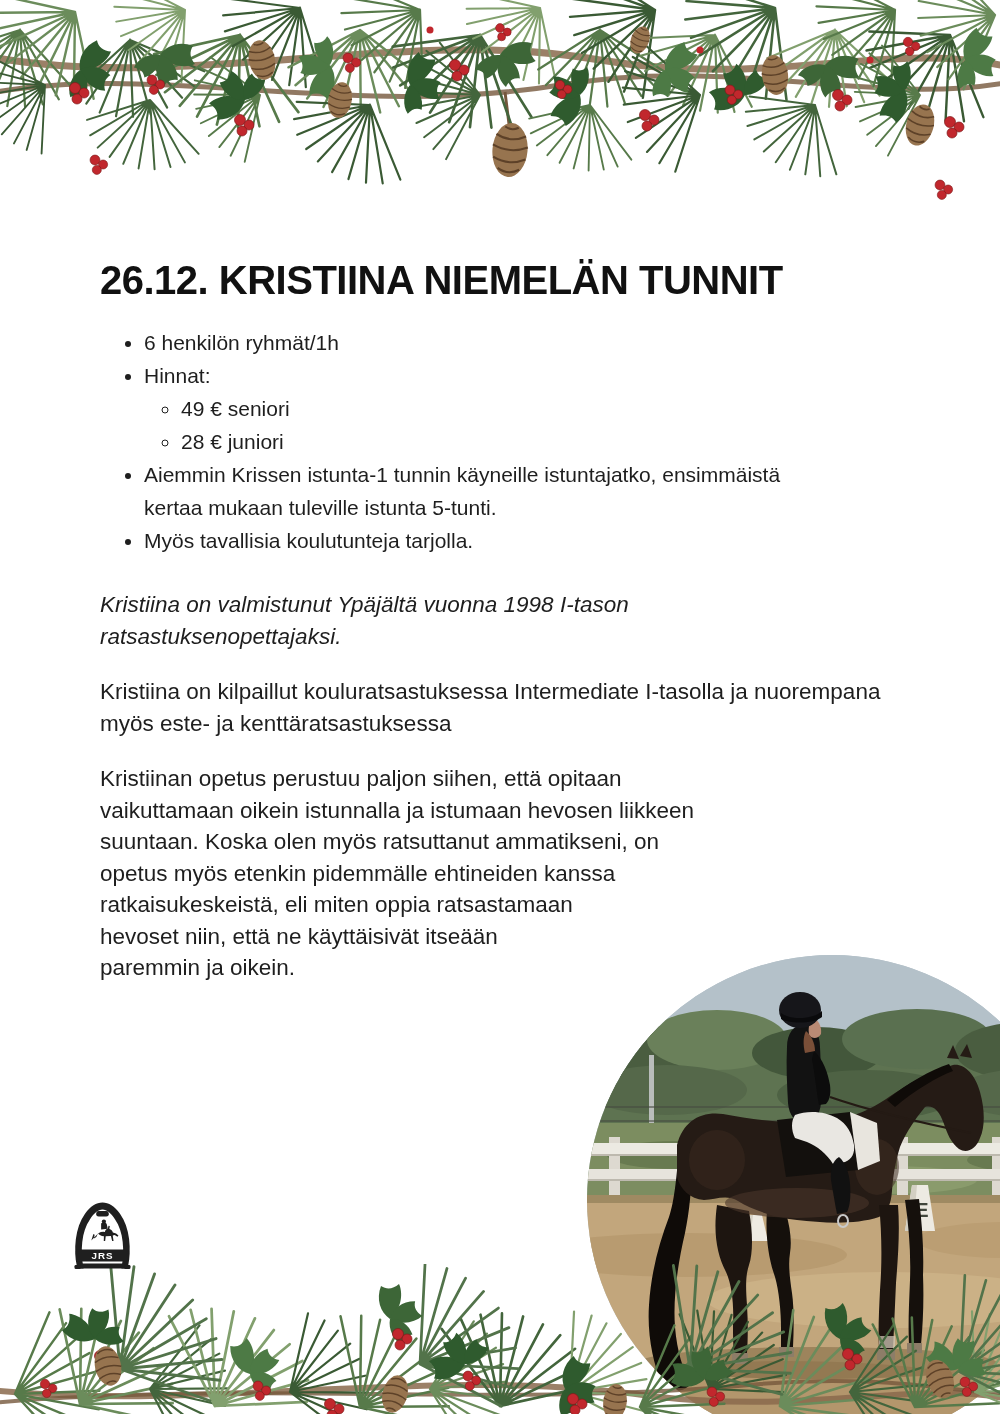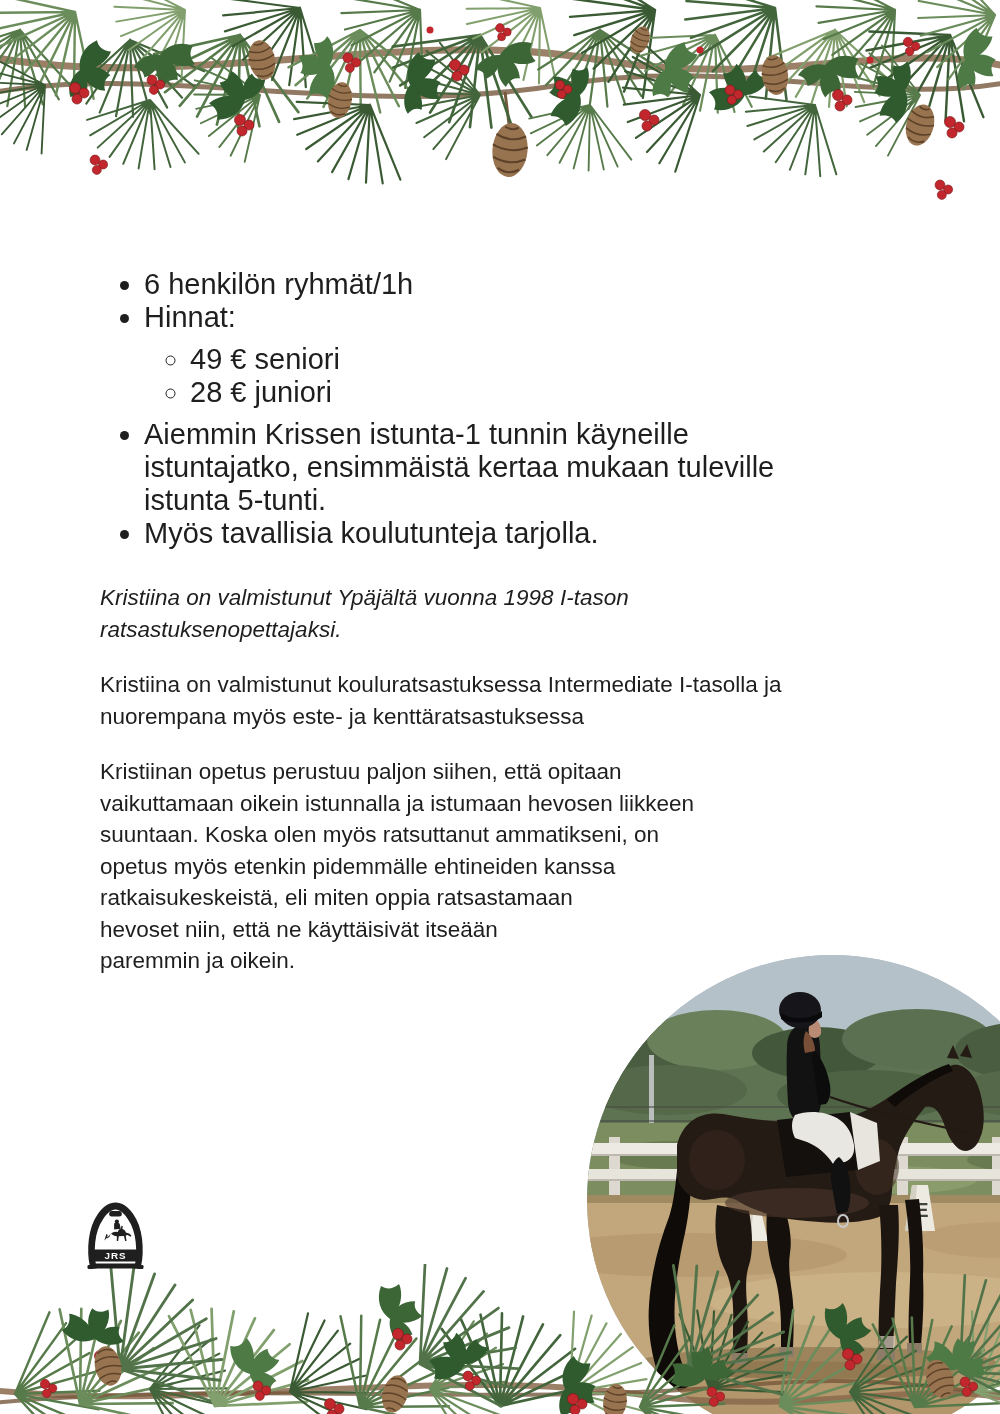--- a/index.html
+++ b/index.html
@@ -8,31 +8,31 @@
   .garland{position:absolute;left:0;pointer-events:none;}
   .garland-top{top:0;z-index:0;}
   .garland-bottom{bottom:0;z-index:2;}
   .photo{position:absolute;left:587px;top:955px;width:490px;height:490px;border-radius:50%;
          overflow:hidden;z-index:1;background:#b4c1c9;}
   .photo svg{display:block;width:100%;height:100%;}
   .content{position:absolute;left:100px;top:246px;width:800px;z-index:3;}
   h1.title{margin:10px 0 0 0;font-size:40px;line-height:1.2;font-weight:700;
            letter-spacing:-0.5px;color:#111111;}
   ul.blist{margin:22px 0 0 0;padding:0 0 0 44px;max-width:700px;
-           font-size:29px;line-height:33px;list-style:disc;}
-  ul.blist ul{margin:9px;padding:0 0 0 37px;list-style:circle;max-width:none;}
+           font-size:21px;line-height:33px;list-style:disc;}
+  ul.blist ul{margin:0;padding:0 0 0 37px;list-style:circle;max-width:none;}
   .content p{margin:24px 0 0 0;font-size:22.5px;line-height:31.5px;}
   p.p1{margin-top:32px;max-width:660px;font-style:italic;}
   p.p2{max-width:700px;}
   p.p3{max-width:790px;}
   p.p4{max-width:600px;}
   p.p5{max-width:435px;}
   .wrap-spacer{float:right;width:320px;height:700px;
                shape-outside:circle(290px at 252px 390px);}
-  .logo{position:absolute;left:84px;top:1200px;width:63px;height:71px;z-index:3;}
+  .logo{position:absolute;left:71px;top:1200px;width:63px;height:71px;z-index:3;}
   .logo svg{display:block;width:100%;height:100%;}
 </style>
 </head>
 <body>
 
 <div class="page">
 
   <svg class="garland garland-top" width="1000" height="230" viewBox="0 0 1000 230" aria-hidden="true">
     <defs>
       <g id="tuft" fill="none" stroke="currentColor" stroke-width="2.2" stroke-linecap="round">
@@ -215,36 +215,37 @@
         <ellipse cx="213" cy="55" rx="21" ry="18" fill="#16161a"></ellipse>
         <path d="M194,58 C202,65 226,65 235,56 L235,62 C227,69 202,69 194,64 Z" fill="#0a0a0c"></path>
         <path d="M208,160 C220,155 238,156 250,163 C260,169 265,178 267,190 C268,198 265,204 258,207 L246,209 C240,199 230,191 220,187 L208,183 C204,175 204,166 208,160 Z" fill="#e9e7e2"></path>
         <path d="M252,202 C258,207 262,217 263,229 C264,241 263,251 260,257 L250,259 C248,249 246,237 244,225 C243,215 245,206 252,202 Z" fill="#111111"></path>
         <ellipse cx="256" cy="266" rx="5" ry="6" stroke="#c9c9c9" stroke-width="2" fill="none"></ellipse>
       </g>
     </svg>
   </div>
 
   <div class="content">
+    <h1 class="title">26.12. KRISTIINA NIEMELÄN TUNNIT</h1>
 
     <ul class="blist">
       <li>6 henkilön ryhmät/1h</li>
       <li>
         <span>Hinnat:</span>
         <ul>
           <li>49 € seniori</li>
           <li>28 € juniori</li>
         </ul>
       </li>
       <li>Aiemmin Krissen istunta-1 tunnin käyneille istuntajatko, ensimmäistä kertaa mukaan tuleville istunta 5-tunti.</li>
       <li>Myös tavallisia koulutunteja tarjolla.</li>
     </ul>
 
     <p class="p1">Kristiina on valmistunut Ypäjältä vuonna 1998 I-tason ratsastuksenopettajaksi.</p>
-    <p class="p3">Kristiina on valmistunut kouluratsastuksessa Intermediate I-tasolla ja nuorempana myös este- ja kenttäratsastuksessa</p>
+    <p class="p3">Kristiina on kilpaillut kouluratsastuksessa Intermediate I-tasolla ja nuorempana myös este- ja kenttäratsastuksessa</p>
     <div class="wrap-spacer"></div>
     <p class="p4">Kristiinan opetus perustuu paljon siihen, että opitaan vaikuttamaan oikein istunnalla ja istumaan hevosen liikkeen suuntaan. Koska olen myös ratsuttanut ammatikseni, on opetus myös etenkin pidemmälle ehtineiden kanssa ratkaisukeskeistä, eli miten oppia ratsastamaan hevoset niin, että ne käyttäisivät itseään paremmin ja oikein.</p>
   </div>
 
   <div class="logo">
     <svg viewBox="0 0 90 100" aria-hidden="true">
       <g fill="#1f1f1f">
         <path d="M9,97 C3,70 6,38 20,19 C28,8 36,3 45,3 C54,3 62,8 70,19 C84,38 87,70 81,97 L72,97 C77,72 75,44 63,27 C57,18 51,13 45,13 C39,13 33,18 27,27 C15,44 13,72 18,97 Z"></path>
         <rect x="7" y="70" width="76" height="17" rx="3"></rect>
         <path d="M14,90 L76,90 L78,97 L12,97 Z"></path>

